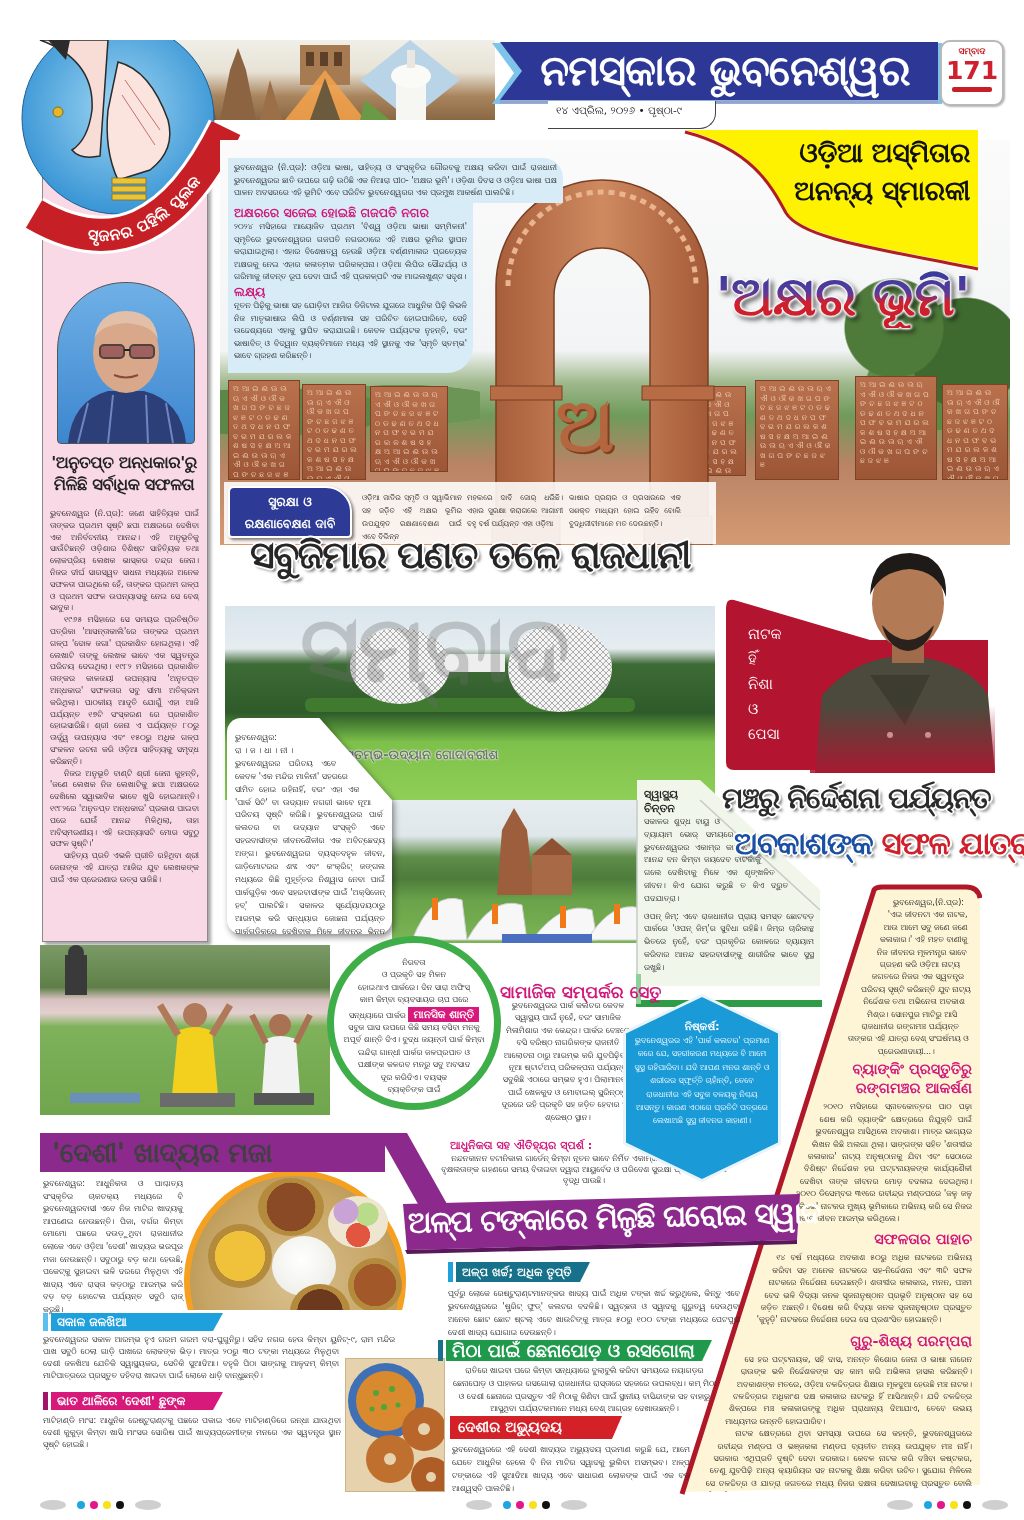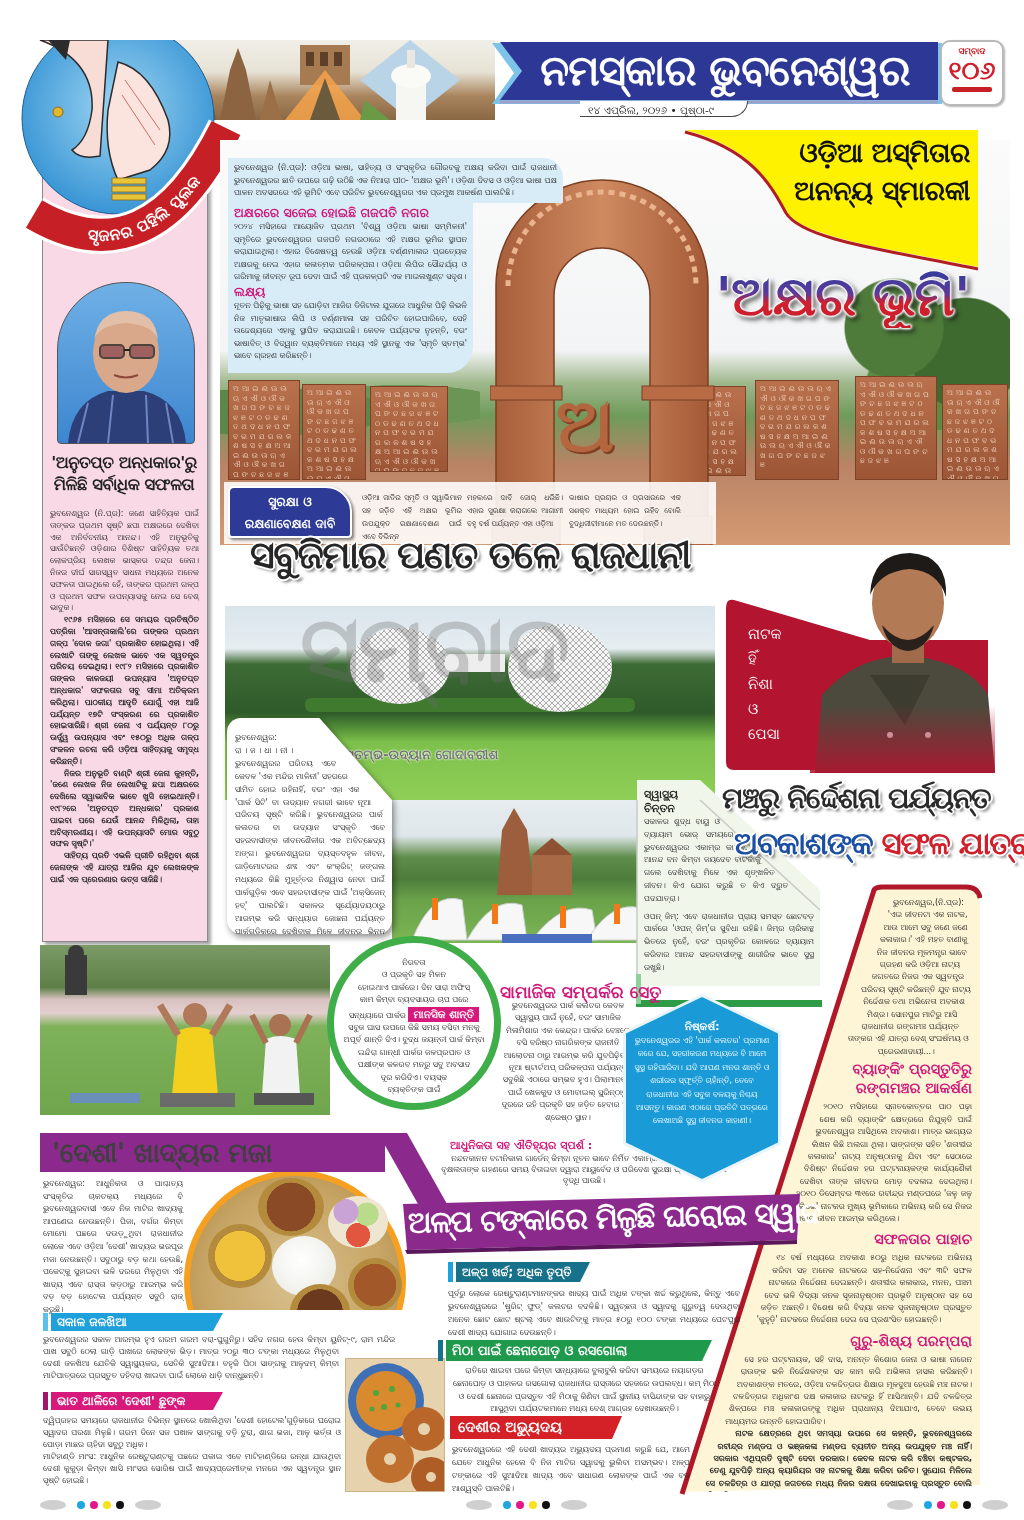--- a/index.html
+++ b/index.html
@@ -1,20 +1,20 @@
 <!DOCTYPE html>
 <html><head>
 <meta charset="utf-8">
 <style>
   html,body{margin:0;padding:0;}
   body{width:1024px;height:1520px;position:relative;background:#ffffff;overflow:hidden;font-family:"DejaVu Sans",sans-serif;color:#1e1e1e;}
   .a{position:absolute;}
   .txt{font-family:"DejaVu Sans",sans-serif;font-size:8px;line-height:12px;color:#1f1f1f;text-align:justify;}
   .txt p{margin:0;}
-  .ind{text-indent:14px;font-weight:bold;}
+  .ind{text-indent:14px;}
   .mag{color:#d0177a;font-weight:bold;}
   .outline{text-shadow:-1px -1px 0 #fff,1px -1px 0 #fff,-1px 1px 0 #fff,1px 1px 0 #fff,-2px 0 0 #fff,2px 0 0 #fff,0 2px 0 #fff,0 -2px 0 #fff,3px 3px 3px rgba(0,0,0,.55);}
   
   .banner-title{font-family:"DejaVu Sans",sans-serif;font-weight:bold;font-size:42px;color:#fff;text-align:center;line-height:58px;letter-spacing:-1px;white-space:nowrap;}
   .logo-box{background:#fff;border:2px solid #b9b9b9;border-radius:10px;text-align:center;box-shadow:1px 1px 2px rgba(0,0,0,.3);}
   .date-tab{background:#fff;border-right:1.5px solid #444;border-bottom:1.5px solid #444;border-bottom-right-radius:16px;font-size:10.5px;line-height:19px;padding-left:8px;box-sizing:border-box;white-space:nowrap;}
   
   .sidebar{background:#f8d9e5;border:1px solid #8a8a8a;box-shadow:3px 3px 3px rgba(0,0,0,.35);}
   .portrait{border-radius:68px 68px 4px 4px;overflow:hidden;background:linear-gradient(#6fb0e6,#3d86cf);border:1px solid #555;}
   .side-head{font-weight:bold;font-size:16.5px;line-height:22px;text-align:center;color:#222;white-space:nowrap;letter-spacing:-.5px;}
@@ -77,25 +77,25 @@
 
 <svg class="a" style="left:470px;top:38px;" width="480" height="70">
   <polygon points="22,5 472,5 472,66 22,66 44,35" fill="#7ec4ea"></polygon>
   <polygon points="30,4 468,4 468,62 30,62 52,33" fill="#2d3896"></polygon>
   <line x1="30" y1="64" x2="468" y2="64" stroke="#9aa0c9" stroke-width="3"></line>
 </svg>
 <div class="a banner-title" style="left:520px;top:42px;width:410px;height:58px;">ନମସ୍କାର ଭୁବନେଶ୍ୱର</div>
 
 <div class="a logo-box" style="left:940px;top:40px;width:60px;height:62px;">
   <div style="font-size:9px;line-height:12px;color:#c62026;font-weight:bold;margin-top:3px;">ସମ୍ବାଦ</div>
-  <div style="font-size:25px;line-height:28px;color:#d0202e;font-weight:bold;">୧୦୬</div>
+  <div style="font-size:25px;line-height:28px;color:#d0202e;font-weight:bold;">171</div>
   <div style="margin:2px auto 0;width:40px;height:5px;background:#c62026;border-radius:2px;"></div>
 </div>
 
-<div class="a date-tab" style="left:548px;top:101px;width:168px;height:16px;margin-left:32px;">୧୪ ଏପ୍ରିଲ, ୨୦୨୬ • ପୃଷ୍ଠା-୯</div>
+<div class="a date-tab" style="left:548px;top:101px;width:168px;height:28px;">୧୪ ଏପ୍ରିଲ, ୨୦୨୬ • ପୃଷ୍ଠା-୯</div>
 
 <div class="a sidebar" style="left:42px;top:160px;width:164px;height:780px;"></div>
 
 <svg class="a" style="left:0;top:0;" width="250" height="285">
   <defs>
     <radialGradient id="skyg" cx="50%" cy="45%" r="60%">
       <stop offset="0%" stop-color="#9fd6f3"></stop>
       <stop offset="100%" stop-color="#2f8fd2"></stop>
     </radialGradient>
     <clipPath id="circclip">
@@ -396,21 +396,20 @@
 <div class="accent-bar" style="left:43px;top:1313px;height:18px;background:#5cc0ef;"></div>
 <div class="a sec-label" style="left:51px;top:1313px;width:172px;height:18px;background:#1ea0dc;font-size:12px;line-height:18px;padding-left:6px;">ସକାଳ ଜଳଖିଆ</div>
 <div class="a txt" style="left:43px;top:1334px;width:352px;line-height:12px;">
   <div style="float:right;width:56px;height:60px;shape-outside:inset(22px 0 0 0);"></div>
   <p>ଭୁବନେଶ୍ୱରର ସକାଳ ଆରମ୍ଭ ହୁଏ ଗରମ ଗରମ ବରା-ଘୁଗୁନିରୁ। ସହିଦ ନଗର ହେଉ କିମ୍ବା ୟୁନିଟ୍-୯, ରାମ ମନ୍ଦିର ପାଖ ସବୁଠି ଠେଲା ଗାଡ଼ି ପାଖରେ ଲୋକଙ୍କ ଭିଡ଼। ମାତ୍ର ୨୦ରୁ ୩୦ ଟଙ୍କା ମଧ୍ୟରେ ମିଳୁଥିବା ଦେଶୀ ଜଳଖିଆ ଯେତିକି ସ୍ୱାସ୍ଥ୍ୟକର, ସେତିକି ସୁଆଦିଆ। ବହୁକି ପିଠା ସାଙ୍ଗକୁ ଆଳୁଦମ୍ କିମ୍ବା ମାଟିପାତ୍ରରେ ପ୍ରସ୍ତୁତ ଦହିବରା ଖାଇବା ପାଇଁ ଲୋକେ ଧାଡ଼ି ବାନ୍ଧୁଛନ୍ତି।</p>
 </div>
 
 <div class="accent-bar" style="left:43px;top:1392px;height:18px;background:#a0146a;"></div>
 <div class="a sec-label" style="left:51px;top:1392px;width:172px;height:18px;background:#d6197a;font-size:12px;line-height:18px;padding-left:6px;">ଭାତ ଥାଳିରେ 'ଦେଶୀ' ଛୁଙ୍କ</div>
 <div class="a txt" style="left:43px;top:1415px;width:298px;line-height:12px;">
-  <p>ଦ୍ୱିପ୍ରହର ସମୟରେ ରାଜଧାନୀର ବିଭିନ୍ନ ସ୍ଥାନରେ ଖୋଲିଥିବା 'ଦେଶୀ ହୋଟେଲ'ଗୁଡ଼ିକରେ ଘରୋଇ ସ୍ୱାଦର ପରଶା ମିଳୁଛି। ଗରମ ଦିନେ ସଜ ପଖାଳ ସାଙ୍ଗକୁ ବଡ଼ି ଚୁରା, ଶାଗ ଭଜା, ଆଳୁ ଭର୍ତ୍ତା ଓ ପୋଡ଼ା ମାଛର ଚାହିଦା ସବୁଠୁ ଅଧିକ।</p>
   <p>ମାଟିହାଣ୍ଡି ମାଂସ: ଆଧୁନିକ ରେଷ୍ଟୁରାଣ୍ଟକୁ ପଛରେ ପକାଇ ଏବେ ମାଟିହାଣ୍ଡିରେ ରନ୍ଧା ଯାଉଥିବା ଦେଶୀ କୁକୁଡ଼ା କିମ୍ବା ଖାସି ମାଂସର ସୋରିଷ ପାଇଁ ଖାଦ୍ୟପ୍ରେମୀଙ୍କ ମନରେ ଏକ ସ୍ୱତନ୍ତ୍ର ସ୍ଥାନ ସୃଷ୍ଟି ହୋଇଛି।</p>
 </div>
 
 <div class="a" style="left:345px;top:1358px;width:98px;height:132px;overflow:hidden;background:#e6d2ad;border:1px solid #cdb38a;">
   <svg width="98" height="132">
     <circle cx="40" cy="42" r="38" fill="#3f6fb5"></circle>
     <circle cx="40" cy="42" r="30" fill="#d98a2e"></circle>
     <g fill="#4ea53a">
         <circle cx="30" cy="34" r="3"></circle>
         <circle cx="46" cy="30" r="3"></circle>
@@ -421,21 +420,21 @@
     <circle cx="78" cy="70" r="22" fill="#b8662a"></circle>
       <circle cx="78" cy="70" r="6" fill="#e6d2ad"></circle>
     <circle cx="44" cy="100" r="24" fill="#c0702e"></circle>
       <circle cx="44" cy="100" r="6" fill="#e6d2ad"></circle>
     <circle cx="85" cy="118" r="20" fill="#ad5d25"></circle>
       <circle cx="85" cy="118" r="5" fill="#e6d2ad"></circle>
   </svg>
 </div>
 
 <div class="accent-bar" style="left:438px;top:1340px;height:21px;background:#18718a;"></div>
-<div class="a sec-label" style="left:446px;top:1340px;width:266px;height:21px;background:#1f9a4d;font-size:13px;line-height:21px;padding-left:6px;">ମିଠା ପାଇଁ ଛେନାପୋଡ଼ ଓ ରସଗୋଲା</div>
+<div class="a sec-label" style="left:446px;top:1340px;width:266px;height:21px;background:#1f9a4d;font-size:18px;line-height:21px;padding-left:6px;">ମିଠା ପାଇଁ ଛେନାପୋଡ଼ ଓ ରସଗୋଲା</div>
 <div class="a txt" style="left:452px;top:1365px;width:265px;line-height:12.8px;text-align:center;">ରାତିରେ ଖାଇବା ପରେ କିମ୍ବା ସନ୍ଧ୍ୟାରେ ବୁଲାବୁଲି କରିବା ସମୟରେ ନୟାଗଡ଼ର ଛେନାପୋଡ଼ ଓ ପାହାଳର ରସଗୋଲା ରାଜଧାନୀର ରାସ୍ତାରେ ସହଜରେ ଉପଲବ୍ଧ। କମ୍ ମିଠା ଓ ଦେଶୀ ଛେନାରେ ପ୍ରସ୍ତୁତ ଏହି ମିଠାକୁ କିଣିବା ପାଇଁ ସ୍ଥାନୀୟ ବାସିନ୍ଦାଙ୍କ ସହ ବାହାରୁ ଆସୁଥିବା ପର୍ଯ୍ୟଟକମାନେ ମଧ୍ୟ ବେଶ୍ ଆଗ୍ରହ ଦେଖାଉଛନ୍ତି।</div>
 
 <div class="a sec-label" style="left:450px;top:1416px;width:172px;height:23px;background:#d42027;font-size:14.5px;line-height:23px;padding-left:8px;">ଦେଶୀର ଅଭ୍ୟୁଦୟ</div>
 <div class="a txt" style="left:452px;top:1443px;width:238px;line-height:13px;">ଭୁବନେଶ୍ୱରରେ ଏହି ଦେଶୀ ଖାଦ୍ୟର ଅଭ୍ୟୁଦୟ ପ୍ରମାଣ କରୁଛି ଯେ, ଆମେ ଯେତେ ଆଧୁନିକ ହେଲେ ବି ନିଜ ମାଟିର ସ୍ୱାଦକୁ ଭୁଲିବା ଅସମ୍ଭବ। ଅଳ୍ପ ଟଙ୍କାରେ ଏହି ସୁଆଦିଆ ଖାଦ୍ୟ ଏବେ ସାଧାରଣ ଲୋକଙ୍କ ପାଇଁ ଏକ ବଡ଼ ଆଶ୍ୱସ୍ତି ପାଲଟିଛି।</div>
 
 <div class="a" style="left:40px;top:1494px;white-space:nowrap;">
   <span class="reg-mark" style="width:26px;height:10px;border-radius:50%;background:#cfcfcf;"></span>
   <span class="reg-mark" style="width:8px;height:8px;border-radius:50%;background:#1fa6e0;margin-left:6px;"></span>
   <span class="reg-mark" style="width:8px;height:8px;border-radius:50%;background:#e3168a;"></span>
   <span class="reg-mark" style="width:8px;height:8px;border-radius:50%;background:#f7e21c;"></span>

